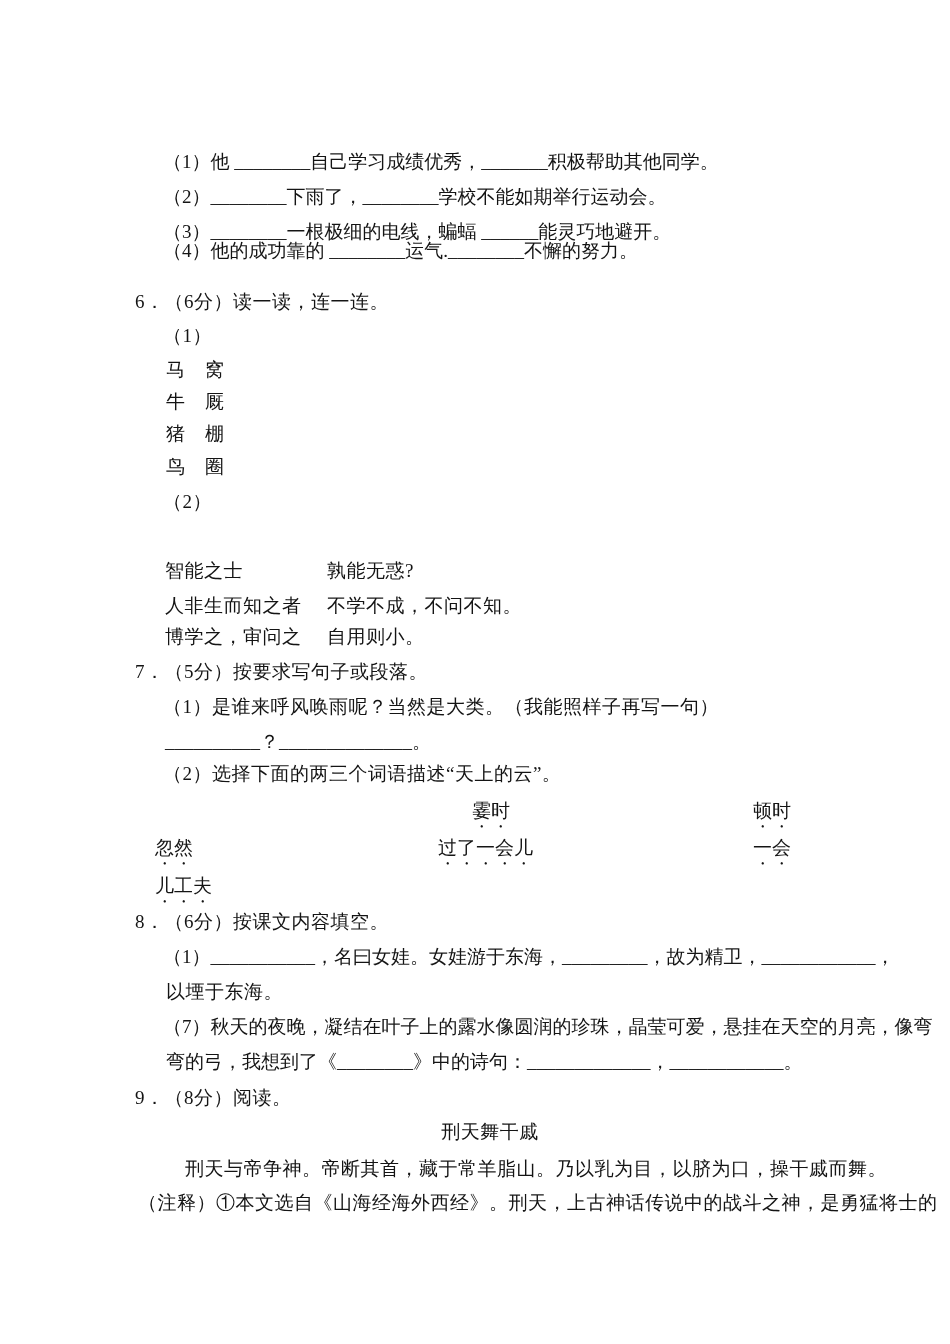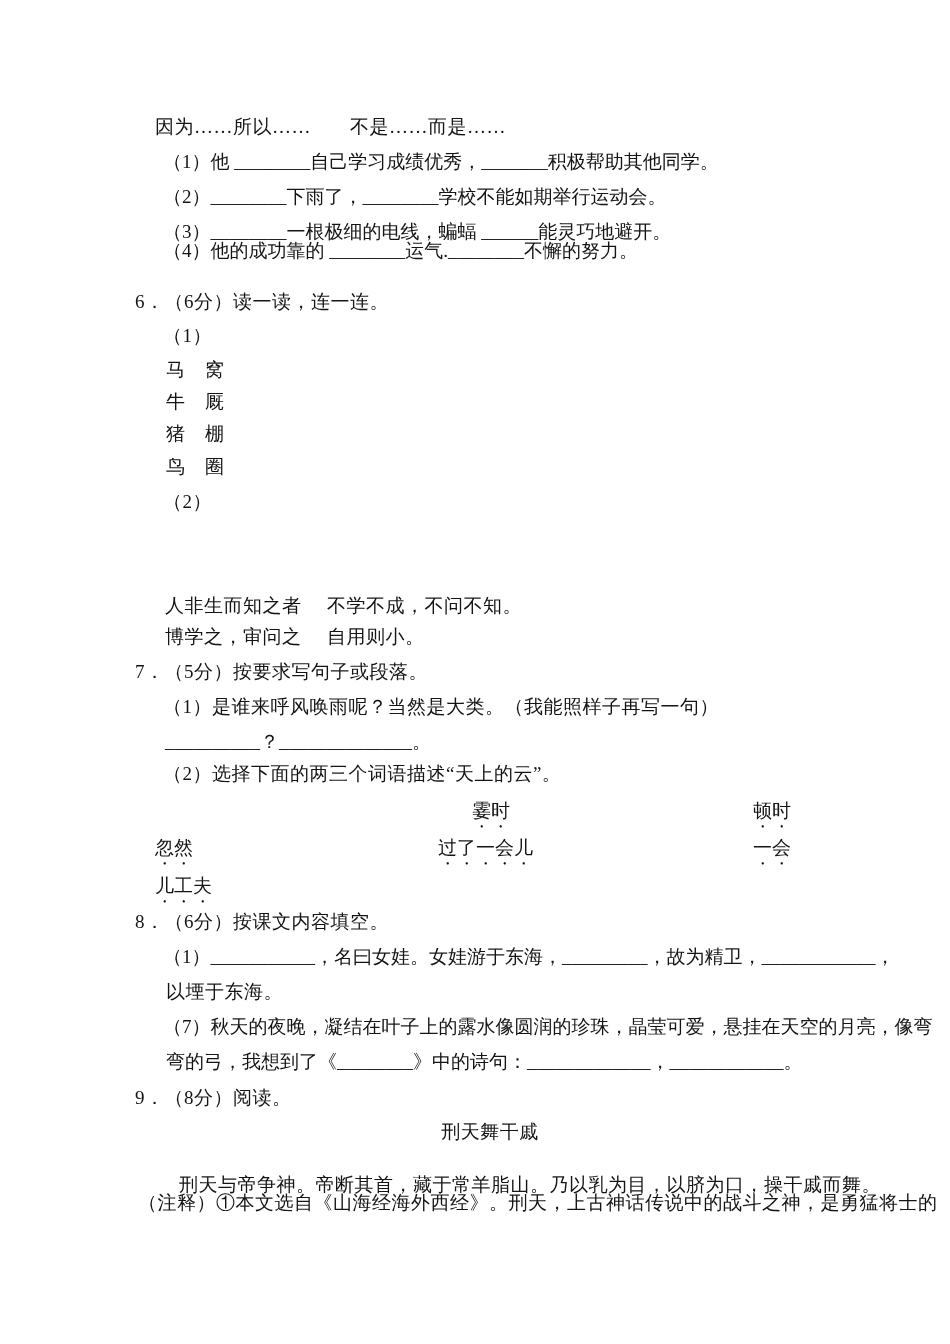--- a/index.html
+++ b/index.html
@@ -33,34 +33,36 @@
     text-emphasis:filled dot #141414;
     text-emphasis-position:under right;
   }
   .u{letter-spacing:0;}
 </style>
 </head>
 <body>
 
 <div class="page">
 
-  <div class="row" style="top:116px;left:155px;">因为……所以……　　不是……而是……</div>
   <div class="row sub-row u" style="top:151px;">（1）他 ________自己学习成绩优秀，_______积极帮助其他同学。</div>
   <div class="row sub-row u" style="top:186px;">（2）________下雨了，________学校不能如期举行运动会。</div>
   <div class="row sub-row u" style="top:221px;text-align:center;">（3）________一根极细的电线，蝙蝠 ______能灵巧地避开。</div>
   <div class="row sub-row u" style="top:240px;">（4）他的成功靠的 ________运气.________不懈的努力。</div>
 
   <div class="row num-row" style="top:291px;">6．（6分）读一读，连一连。</div>
   <div class="row sub-row" style="top:325px;">（1）</div>
   <div class="row" style="top:359px;left:166px;">马　窝</div>
   <div class="row" style="top:391px;left:166px;">牛　厩</div>
   <div class="row" style="top:423px;left:166px;">猪　棚</div>
   <div class="row" style="top:456px;left:166px;">鸟　圈</div>
   <div class="row sub-row" style="top:491px;">（2）</div>
 
+  <div class="row" style="top:560px;left:165px;">
+    <span class="pair-left">智能之士</span><span>孰能无惑?</span>
+  </div>
   <div class="row" style="top:595px;left:165px;">
     <span class="pair-left">人非生而知之者</span><span>不学不成，不问不知。</span>
   </div>
   <div class="row" style="top:626px;left:165px;">
     <span class="pair-left">博学之，审问之</span><span>自用则小。</span>
   </div>
 
   <div class="row num-row" style="top:661px;">7．（5分）按要求写句子或段落。</div>
   <div class="row sub-row" style="top:696px;">（1）是谁来呼风唤雨呢？当然是大类。（我能照样子再写一句）</div>
   <div class="row u" style="top:731px;left:165px;">__________？______________。</div>
@@ -74,16 +76,16 @@
   <span class="word" style="top:875px;left:155px;">儿工夫</span>
 
   <div class="row num-row" style="top:911px;">8．（6分）按课文内容填空。</div>
   <div class="row sub-row u" style="top:946px;">（1）___________，名曰女娃。女娃游于东海，_________，故为精卫，____________，</div>
   <div class="row" style="top:981px;left:166px;">以堙于东海。</div>
   <div class="row sub-row u" style="top:1016px;letter-spacing:0;">（7）秋天的夜晚，凝结在叶子上的露水像圆润的珍珠，晶莹可爱，悬挂在天空的月亮，像弯</div>
   <div class="row u" style="top:1051px;left:166px;">弯的弓，我想到了《________》中的诗句：_____________，____________。</div>
 
   <div class="row num-row" style="top:1087px;">9．（8分）阅读。</div>
   <div class="row center-row" style="top:1121px;">刑天舞干戚</div>
-  <div class="row" style="top:1158px;left:179px;margin-top:16px;">刑天与帝争神。帝断其首，藏于常羊脂山。乃以乳为目，以脐为口，操干戚而舞。</div>
+  <div class="row" style="top:1158px;left:185px;">刑天与帝争神。帝断其首，藏于常羊脂山。乃以乳为目，以脐为口，操干戚而舞。</div>
   <div class="row" style="top:1192px;left:138px;">（注释）①本文选自《山海经海外西经》。刑天，上古神话传说中的战斗之神，是勇猛将士的</div>
 
 </div>
 
 </body></html>

